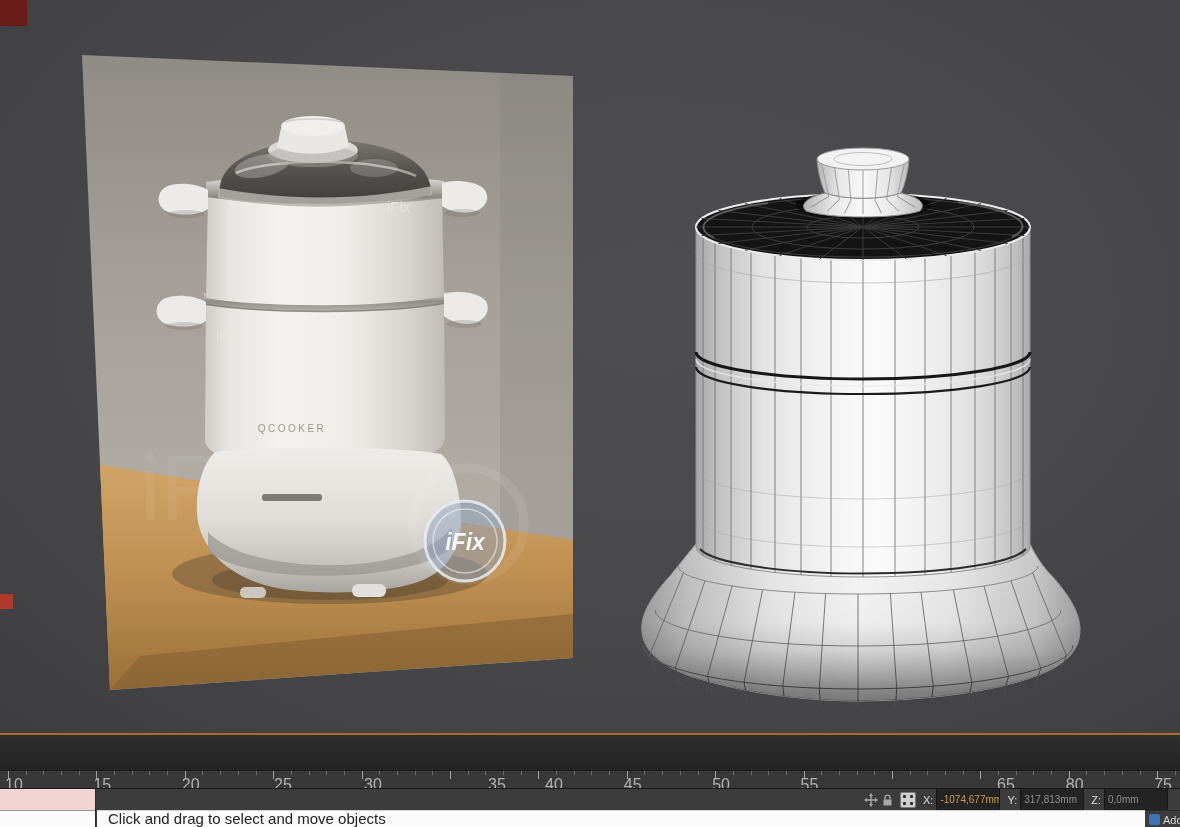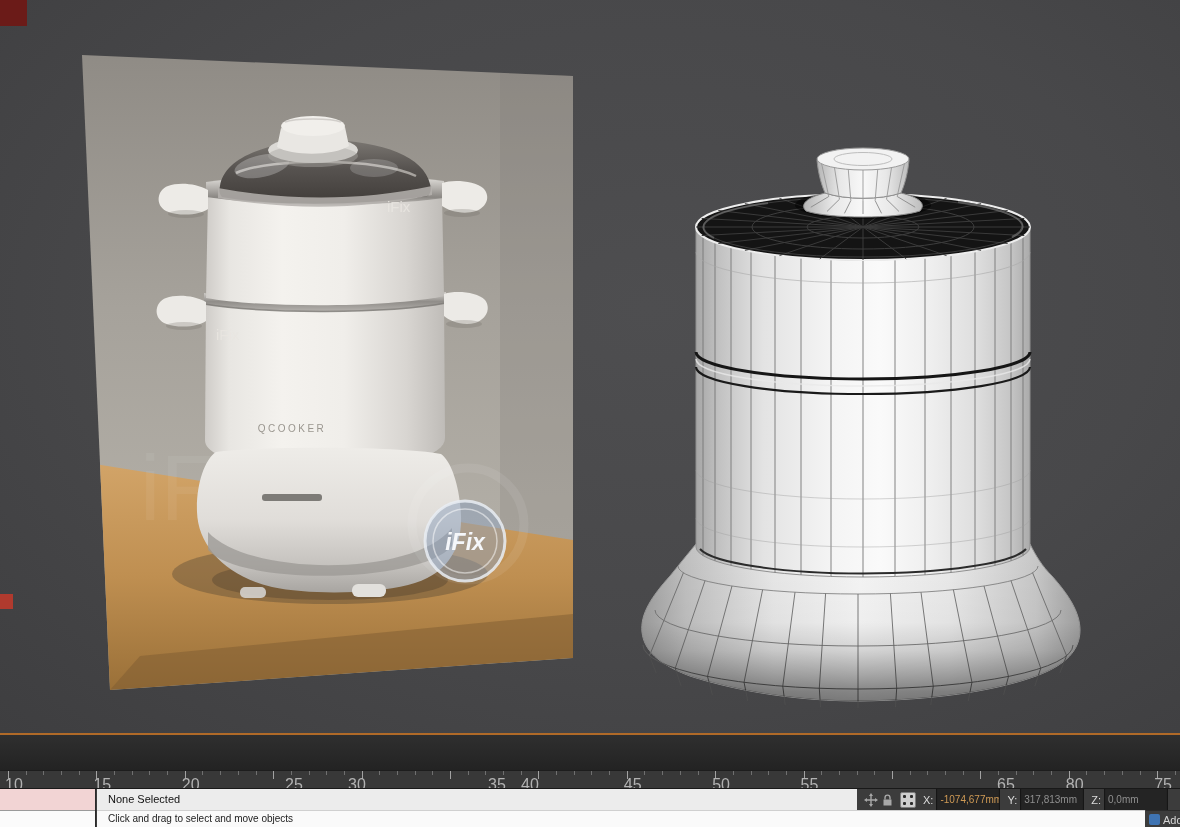--- a/index.html
+++ b/index.html
@@ -18,21 +18,21 @@
   .ticks-major{position:absolute;left:0;top:0;width:100%;height:8px;
     background:repeating-linear-gradient(to right,#a2a2a2 0 1px,transparent 1px 88.4px);background-position:8px 0}
   .ruler-labels span{position:absolute;top:5px;font-size:16px;color:#b2b2b2}
   .statusbar{position:absolute;left:0;top:788px;width:100%;height:39px;background:#3c3c3c;border-top:1px solid #191919;box-sizing:border-box}
   .mini{position:absolute;left:0;top:0;width:96px;height:39px;border-right:1px solid #2a2a2a;box-sizing:border-box}
   .mini .pink{height:21px;background:#f2d4d4;border-bottom:1px solid #9a9a9a}
   .mini .white{height:17px;background:#fbfbfb}
   .status-line{position:absolute;left:97px;top:0;width:760px;height:21px;background:#ececec;color:#111;
                font-size:11px;line-height:21px;padding-left:11px;box-sizing:border-box;white-space:nowrap;overflow:hidden}
   .prompt-line{position:absolute;left:97px;top:21px;width:1048px;height:18px;background:#fafafa;color:#222;
-               font-size:10px;line-height:16px;padding-left:11px;box-sizing:border-box;border-top:1px solid #d0d0d0;
+               font-size:15px;line-height:16px;padding-left:11px;box-sizing:border-box;border-top:1px solid #d0d0d0;
                white-space:nowrap;overflow:hidden}
   .coord{position:absolute;left:857px;top:0;width:323px;height:21px;background:#3c3c3c;display:flex;align-items:center;
          padding-left:7px;box-sizing:border-box;gap:3px;overflow:hidden}
   .coord .lbl{color:#dcdcdc;font-size:11px;margin-left:4px;flex:0 0 auto}
   .coord .fld{width:56px;height:15px;background:#242424;border:1px solid #161616;border-radius:2px;font-size:10px;
               line-height:15px;padding:16px 3px;color:#8f8f8f;white-space:nowrap;overflow:hidden;flex:0 0 auto;
               box-shadow:inset 0 1px 1px rgba(0,0,0,.5)}
   .coord .fld.hl{color:#cf9a55}
   .cicon{flex:0 0 auto}
   .absbtn{width:16px;height:16px;background:#cfcfcf;border:1px solid #7d7d7d;border-radius:2px;display:inline-grid;
@@ -324,41 +324,38 @@
   <div id="accent-line" style="background: rgb(176, 106, 40);"></div>
   <div class="trackbar"></div>
 
   <div class="ruler">
     <div class="ticks-minor"></div>
     <div class="ticks-major"></div>
     <div class="ruler-labels" id="ruler-labels">
         <span style="left: 5px;">10</span>
         <span style="left: 93.4px;">15</span>
         <span style="left: 181.8px;">20</span>
-        <span style="left: 285px;">25</span>
-        <span style="left: 348px;">30</span>
+        <span style="left: 274px;">25</span>
+        <span style="left: 364px;">30</span>
         <span style="left: 447px; margin-left: 41px;">35</span>
-        <span style="left: 521px;">40</span>
+        <span style="left: 545px;">40</span>
         <span style="left: 623.8px; text-align: right;">45</span>
         <span style="left: 712.2px; text-align: center;">50</span>
         <span style="left: 800.6px;">55</span>
         <span style="left: 889px; margin-top: 28px;">60</span>
         <span style="left: 974px; margin-left: 23px;">65</span>
         <span style="left: 1065.8px;">80</span>
         <span style="left: 1154.2px;">75</span>
       </div>
   </div>
 
   <div class="statusbar">
     <div class="mini">
       <div class="pink"></div>
       <div class="white"></div>
-    </div>
-    <div class="status-line">
-      <span>None Selected</span>
     </div>
     <div class="prompt-line">
       <span>Click and drag to select and move objects</span>
     </div>
     <div class="coord">
       <svg class="cicon" width="14" height="14">
         <path d="M7 2.5 L7 11.5 M2.5 7 L11.5 7" stroke="#a8a8a8" stroke-width="1.4"></path>
         <path d="M7 0 L5 3 L9 3 Z M7 14 L5 11 L9 11 Z M0 7 L3 5 L3 9 Z M14 7 L11 5 L11 9 Z" fill="#a8a8a8"></path>
       </svg>
       <svg class="cicon" width="13" height="14">

